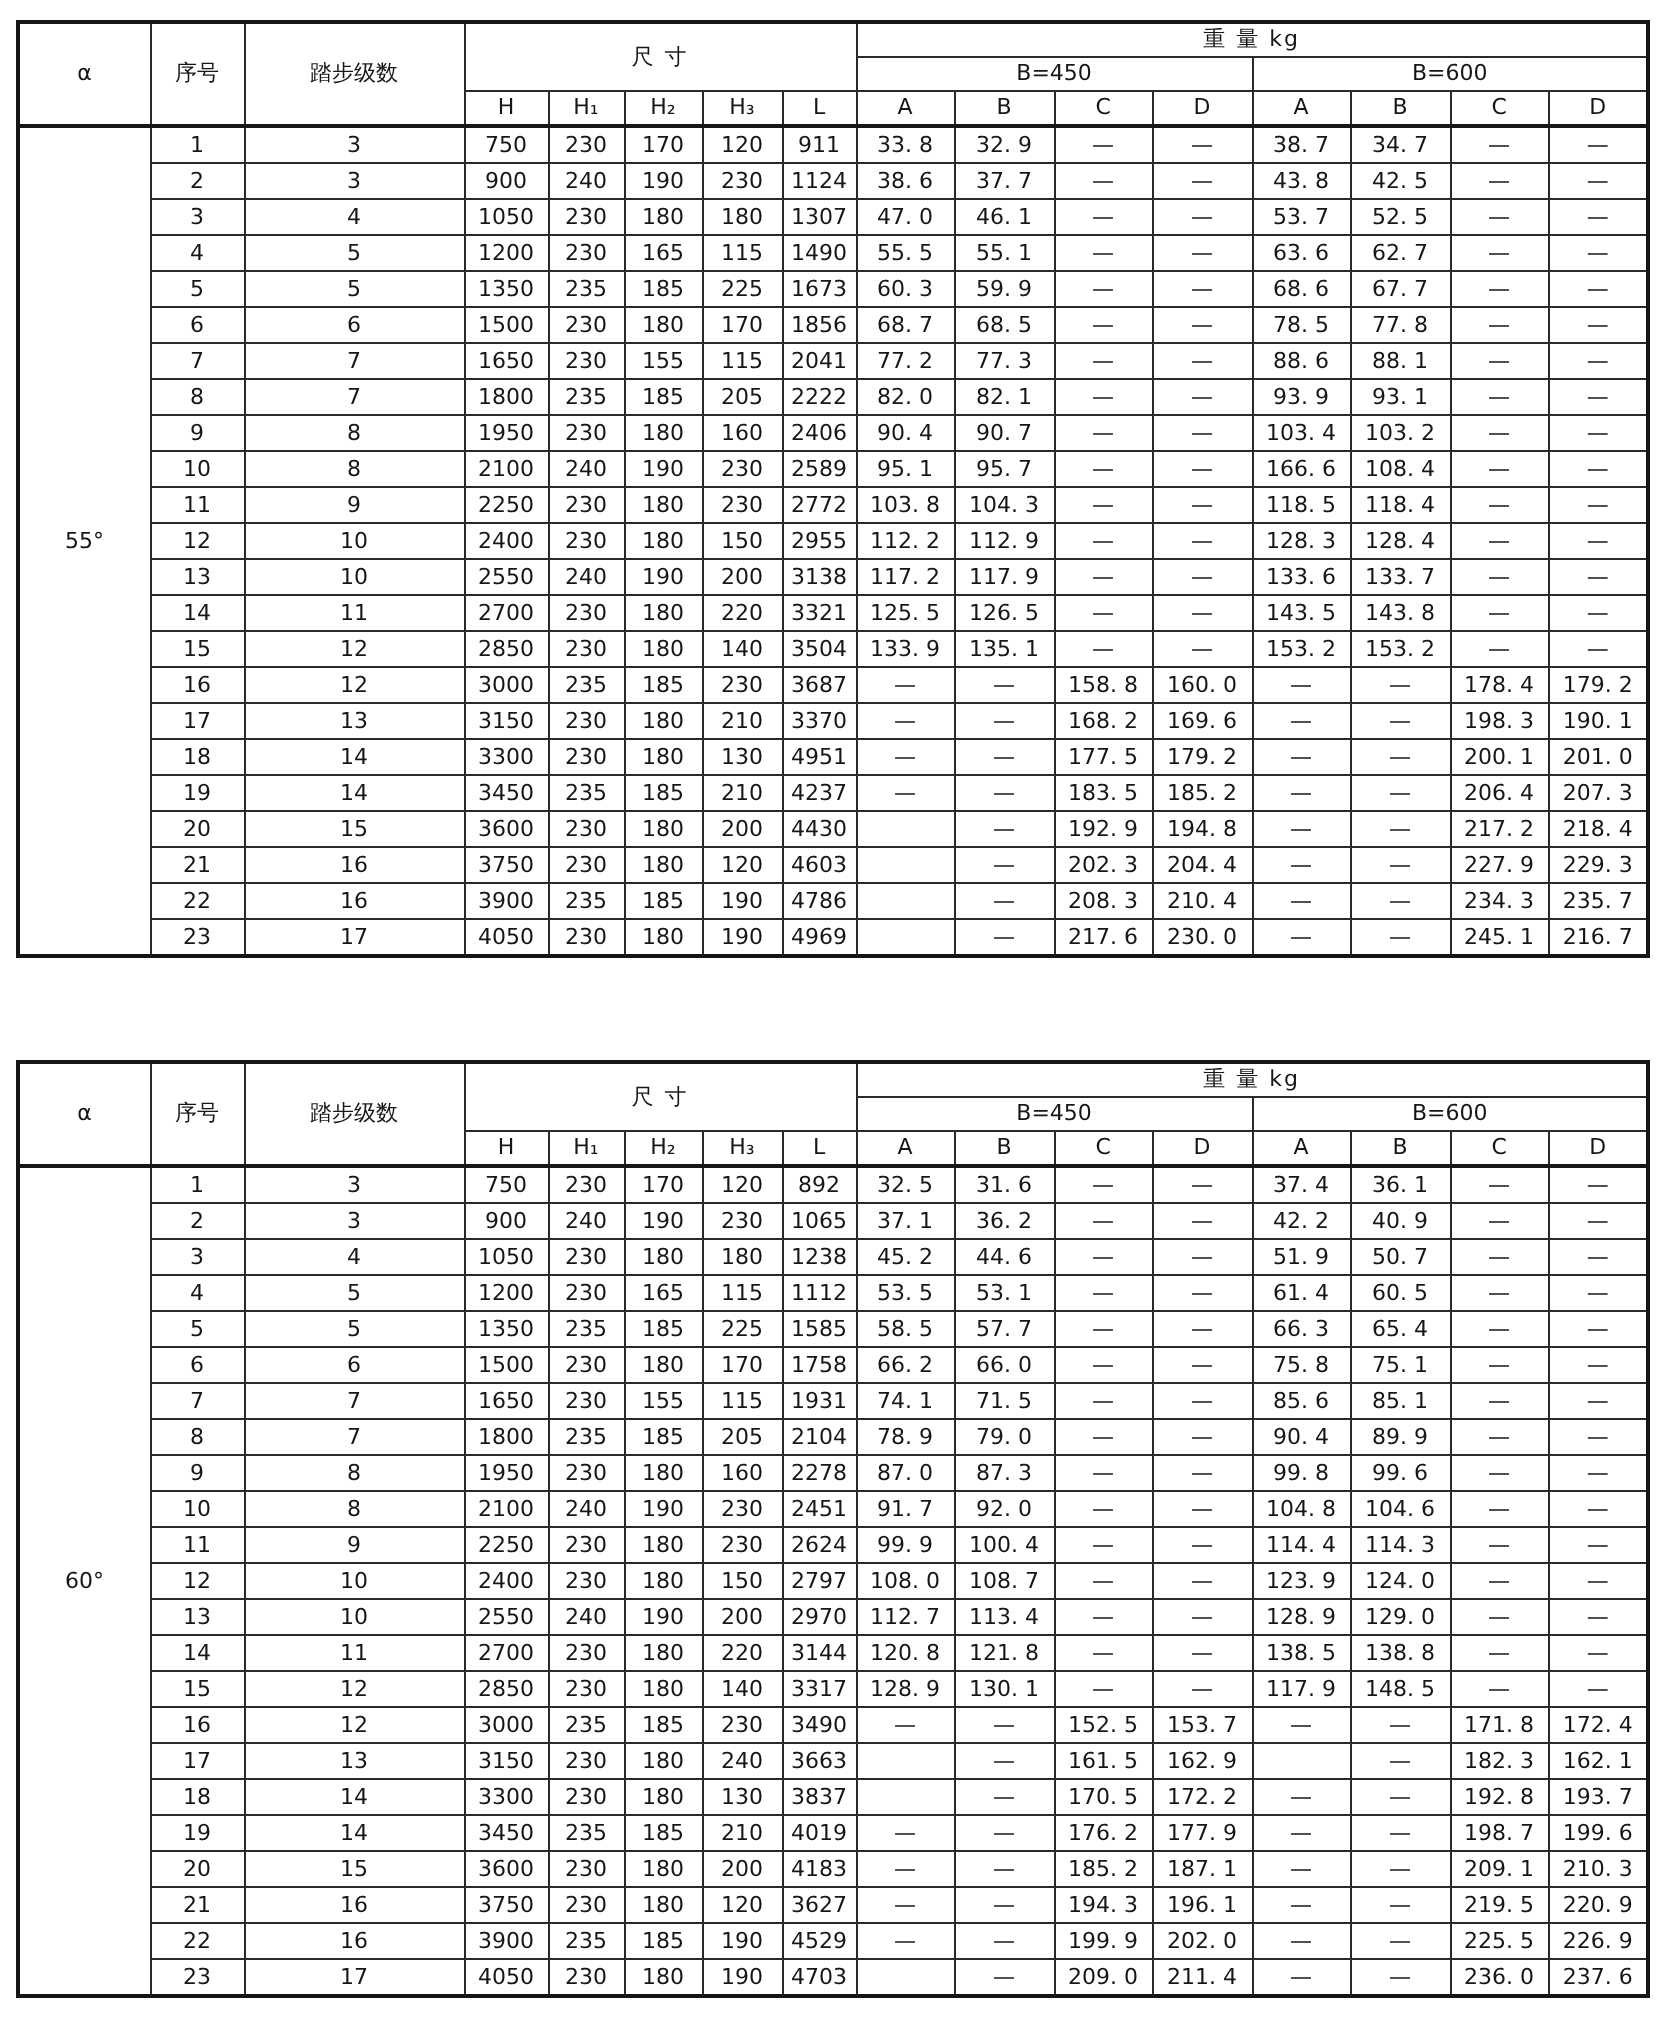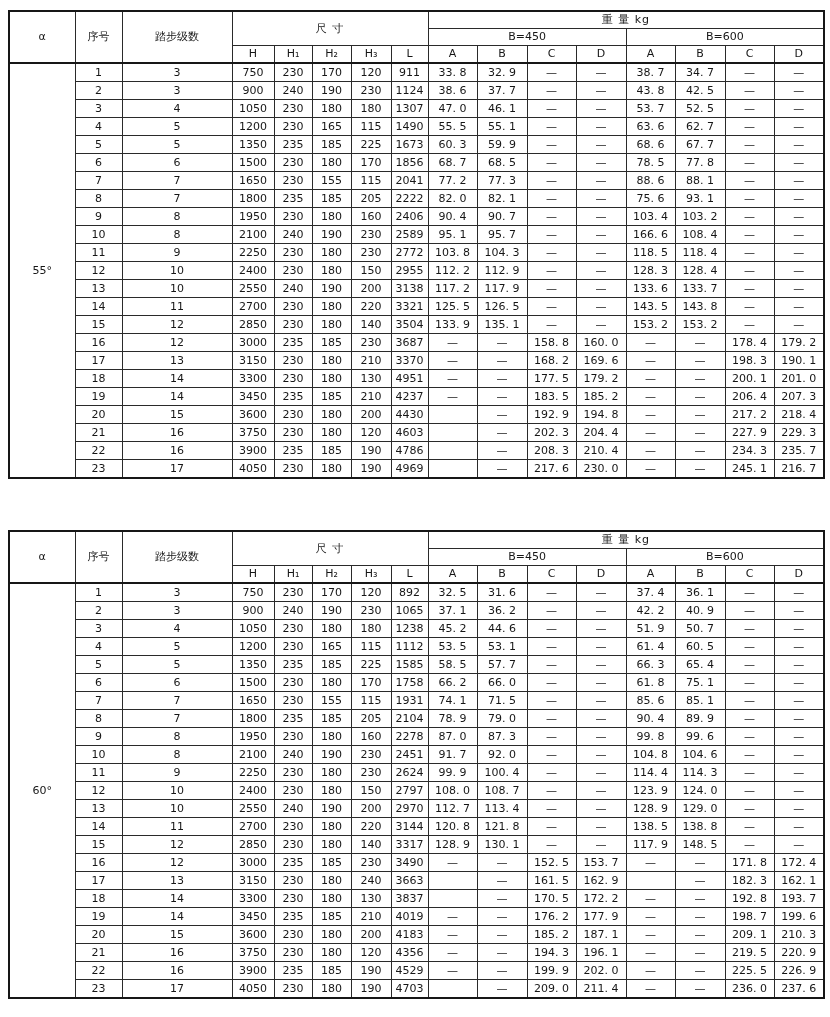--- a/index.html
+++ b/index.html
@@ -217,21 +217,21 @@
           <td>7</td>
           <td>1800</td>
           <td>235</td>
           <td>185</td>
           <td>205</td>
           <td>2222</td>
           <td>82. 0</td>
           <td>82. 1</td>
           <td>—</td>
           <td>—</td>
-          <td>75. 6</td>
+          <td>93. 9</td>
           <td>93. 1</td>
           <td>—</td>
           <td>—</td>
         </tr>
         <tr>
           <td>9</td>
           <td>8</td>
           <td>1950</td>
           <td>230</td>
           <td>180</td>
@@ -628,21 +628,21 @@
           <td>6</td>
           <td>1500</td>
           <td>230</td>
           <td>180</td>
           <td>170</td>
           <td>1758</td>
           <td>66. 2</td>
           <td>66. 0</td>
           <td>—</td>
           <td>—</td>
-          <td>61. 8</td>
+          <td>75. 8</td>
           <td>75. 1</td>
           <td>—</td>
           <td>—</td>
         </tr>
         <tr>
           <td>7</td>
           <td>7</td>
           <td>1650</td>
           <td>230</td>
           <td>155</td>
@@ -878,21 +878,21 @@
           <td>209. 1</td>
           <td>210. 3</td>
         </tr>
         <tr>
           <td>21</td>
           <td>16</td>
           <td>3750</td>
           <td>230</td>
           <td>180</td>
           <td>120</td>
-          <td>4356</td>
+          <td>3627</td>
           <td>—</td>
           <td>—</td>
           <td>194. 3</td>
           <td>196. 1</td>
           <td>—</td>
           <td>—</td>
           <td>219. 5</td>
           <td>220. 9</td>
         </tr>
         <tr>

